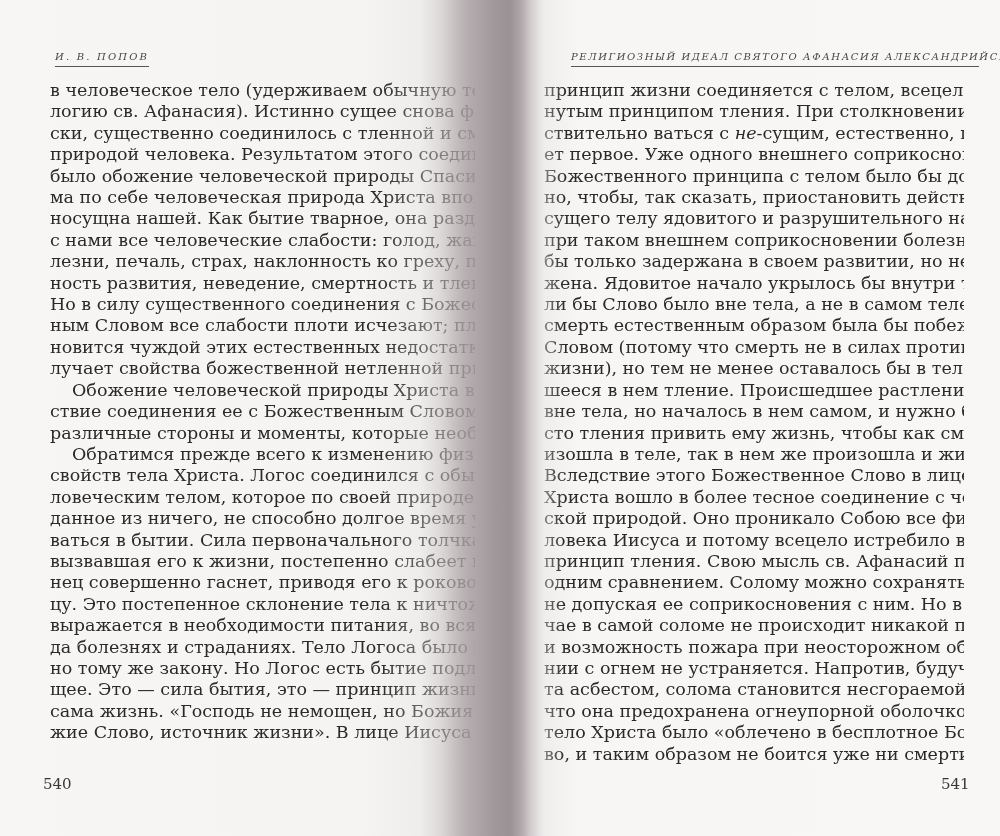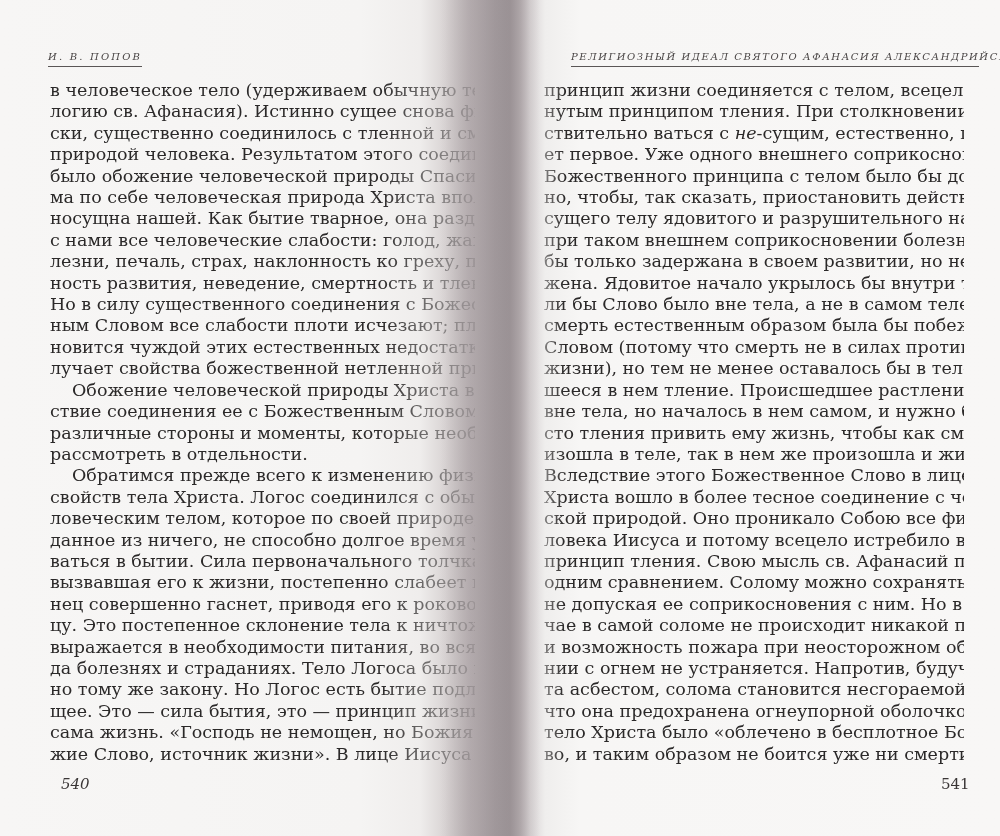--- a/index.html
+++ b/index.html
@@ -26,21 +26,21 @@
     font-family: "DejaVu Serif", serif;
     font-style: italic;
     font-size: 10px;
     letter-spacing: 2.2px;
     color: #4a4646;
     text-transform: uppercase;
     padding-bottom: 4px;
     border-bottom: 1px solid #5a5656;
     white-space: nowrap;
   }
-  .left .running-head { left: 48px; }
+  .left .running-head { left: 55px; }
   .right .running-head { left: 571px; left: 71px; width: 408px; text-align: right; letter-spacing: 1.6px; }
 
   .text {
     position: absolute; top: 80px;
     font-size: 17.5px;
     line-height: 21.4px;
     text-align: justify;
     color: #2b2929;
   }
   .left .text { left: 50px; width: 425px; }
@@ -55,21 +55,21 @@
 
   .left .line { -webkit-mask-image: linear-gradient(to right, #000 0, #000 330px, rgba(0,0,0,0.45) 400px, rgba(0,0,0,0.2) 425px); mask-image: linear-gradient(to right, #000 0, #000 330px, rgba(0,0,0,0.45) 400px, rgba(0,0,0,0.2) 425px); filter: none; }
   .right .line { -webkit-mask-image: linear-gradient(to right, rgba(0,0,0,0.55) 0, #000 20px, #000 420px); mask-image: linear-gradient(to right, rgba(0,0,0,0.55) 0, #000 20px, #000 420px); }
 
   em.it { }
 
   .folio {
     position: absolute; top: 775px;
     font-size: 15px; color: #3a3636;
   }
-  .left .folio { left: 61px; font-style: italic; }
+  .left .folio { left: 43px; }
   .right .folio { left: 441px; }
 
   .gutter-blur {
     position: absolute; top: 0; left: 440px; width: 100px; height: 836px;
     background: linear-gradient(to right, rgba(160,152,155,0) 0, rgba(160,152,155,0.35) 40%, rgba(150,142,145,0.45) 65%, rgba(160,152,155,0) 100%);
     pointer-events: none;
   }
 </style>
 </head>
 <body>
@@ -88,21 +88,20 @@
         <span class="line">с нами все человеческие слабости: голод, жажду, бо-</span>
         <span class="line">лезни, печаль, страх, наклонность ко греху, постепен-</span>
         <span class="line">ность развития, неведение, смертность и тленность.</span>
         <span class="line">Но в силу существенного соединения с Божествен-</span>
         <span class="line">ным Словом все слабости плоти исчезают; плоть ста-</span>
         <span class="line">новится чуждой этих естественных недостатков и по-</span>
         <span class="line last">лучает свойства божественной нетленной природы.</span>
         <span class="line indent">Обожение человеческой природы Христа вслед-</span>
         <span class="line">ствие соединения ее с Божественным Словом имело</span>
         <span class="line">различные стороны и моменты, которые необходимо</span>
-        <span class="line last">рассмотреть в отдельности.</span>
         <span class="line indent">Обратимся прежде всего к изменению физических</span>
         <span class="line">свойств тела Христа. Логос соединился с обычным че-</span>
         <span class="line">ловеческим телом, которое по своей природе, как соз-</span>
         <span class="line">данное из ничего, не способно долгое время удержи-</span>
         <span class="line">ваться в бытии. Сила первоначального толчка,</span>
         <span class="line">вызвавшая его к жизни, постепенно слабеет и нако-</span>
         <span class="line">нец совершенно гаснет, приводя его к роковому кон-</span>
         <span class="line">цу. Это постепенное склонение тела к ничтожеству</span>
         <span class="line">выражается в необходимости питания, во всякого ро-</span>
         <span class="line">да болезнях и страданиях. Тело Логоса было подчине-</span>

